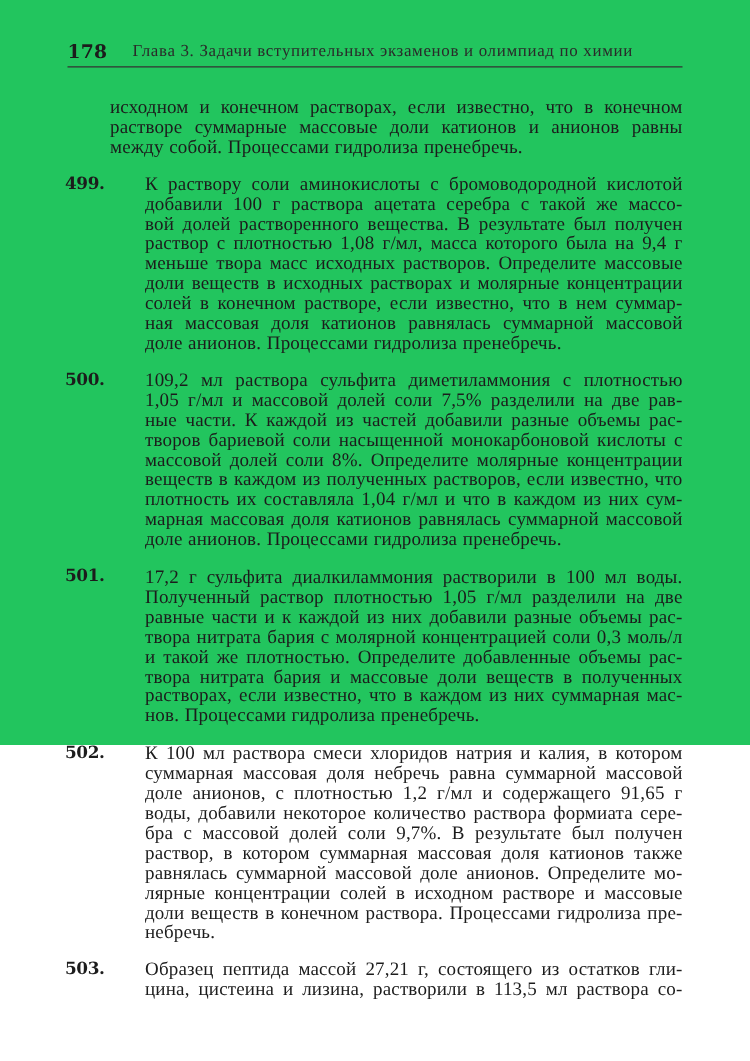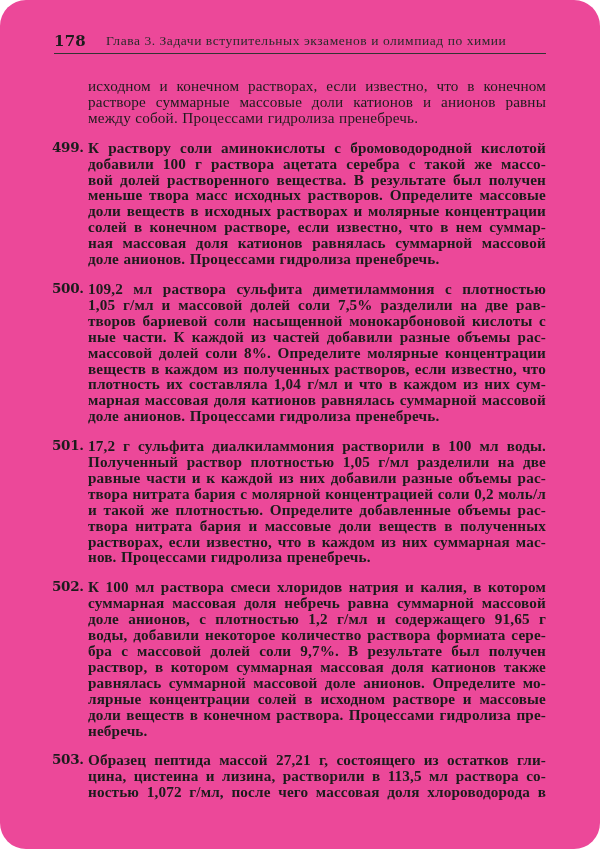--- a/index.html
+++ b/index.html
@@ -11,23 +11,22 @@
       width: 600px;
       height: 849px;
       position: relative;
       overflow: hidden;
       font-family: "DejaVu Serif", "Liberation Serif", serif;
       color: #1c1c1c;
     }
     .page {
       position: absolute;
       left: 0; top: 0;
-      width: 600px; height: 849px;
-      background: #ec4899;
-      border-radius: 26px;
+      width: 600px; height: 596px;
+      background: #22c55e;
     }
     .header {
       position: absolute;
       left: 54px;
       top: 30px;
       width: 492px;
       height: 24px;
       border-bottom: 1.5px solid #333;
       display: flex;
       align-items: flex-end;
@@ -65,32 +64,32 @@
       letter-spacing: 0.15px;
       word-spacing: 0.5px;
     }
     .continuation {
       padding-left: 36px;
       margin-bottom: 14px;
     }
     .problem {
       display: flex;
       margin-bottom: 14px;
+      gap: 28px;
     }
     .problem-num {
       flex: 0 0 36px;
       font-family: "DejaVu Serif", serif;
       font-weight: bold;
       font-size: 13.5px;
       line-height: 15.9px;
       letter-spacing: -0.3px;
     }
     .problem-text {
       flex: 1;
-      font-weight: bold;
     }
     .problem-text span.line {
       display: block;
       text-align: justify;
       text-align-last: justify;
       white-space: nowrap;
     }
     .problem-text span.line.last,
     .continuation span.line.last {
       text-align-last: left;
@@ -119,50 +118,51 @@
       <span class="line">растворе суммарные массовые доли катионов и анионов равны</span>
       <span class="line last">между собой. Процессами гидролиза пренебречь.</span>
     </div>
 
     <div class="problem para">
       <div class="problem-num">499.</div>
       <div class="problem-text">
         <span class="line">К раствору соли аминокислоты с бромоводородной кислотой</span>
         <span class="line">добавили 100 г раствора ацетата серебра с такой же массо-</span>
         <span class="line">вой долей растворенного вещества. В результате был получен</span>
+        <span class="line">раствор с плотностью 1,08 г/мл, масса которого была на 9,4 г</span>
         <span class="line">меньше твора масс исходных растворов. Определите массовые</span>
         <span class="line">доли веществ в исходных растворах и молярные концентрации</span>
         <span class="line">солей в конечном растворе, если известно, что в нем суммар-</span>
         <span class="line">ная массовая доля катионов равнялась суммарной массовой</span>
         <span class="line last">доле анионов. Процессами гидролиза пренебречь.</span>
       </div>
     </div>
 
     <div class="problem para">
       <div class="problem-num">500.</div>
       <div class="problem-text">
         <span class="line">109,2 мл раствора сульфита диметиламмония с плотностью</span>
         <span class="line">1,05 г/мл и массовой долей соли 7,5% разделили на две рав-</span>
+        <span class="line">ные части. К каждой из частей добавили разные объемы рас-</span>
         <span class="line">творов бариевой соли насыщенной монокарбоновой кислоты с</span>
-        <span class="line">ные части. К каждой из частей добавили разные объемы рас-</span>
         <span class="line">массовой долей соли 8%. Определите молярные концентрации</span>
         <span class="line">веществ в каждом из полученных растворов, если известно, что</span>
         <span class="line">плотность их составляла 1,04 г/мл и что в каждом из них сум-</span>
         <span class="line">марная массовая доля катионов равнялась суммарной массовой</span>
         <span class="line last">доле анионов. Процессами гидролиза пренебречь.</span>
       </div>
     </div>
 
     <div class="problem para">
       <div class="problem-num">501.</div>
       <div class="problem-text">
         <span class="line">17,2 г сульфита диалкиламмония растворили в 100 мл воды.</span>
         <span class="line">Полученный раствор плотностью 1,05 г/мл разделили на две</span>
         <span class="line">равные части и к каждой из них добавили разные объемы рас-</span>
-        <span class="line">твора нитрата бария с молярной концентрацией соли 0,2 моль/л</span>
+        <span class="line">твора нитрата бария с молярной концентрацией соли 0,3 моль/л</span>
         <span class="line">и такой же плотностью. Определите добавленные объемы рас-</span>
         <span class="line">твора нитрата бария и массовые доли веществ в полученных</span>
         <span class="line">растворах, если известно, что в каждом из них суммарная мас-</span>
         <span class="line last">нов. Процессами гидролиза пренебречь.</span>
       </div>
     </div>
 
     <div class="problem para">
       <div class="problem-num">502.</div>
       <div class="problem-text">
@@ -177,18 +177,17 @@
         <span class="line">доли веществ в конечном раствора. Процессами гидролиза пре-</span>
         <span class="line last">небречь.</span>
       </div>
     </div>
 
     <div class="problem para">
       <div class="problem-num">503.</div>
       <div class="problem-text">
         <span class="line">Образец пептида массой 27,21 г, состоящего из остатков гли-</span>
         <span class="line">цина, цистеина и лизина, растворили в 113,5 мл раствора со-</span>
-        <span class="line">ностью 1,072 г/мл, после чего массовая доля хлороводорода в</span>
       </div>
     </div>
 
   </div>
 </div>
 
 </body></html>

